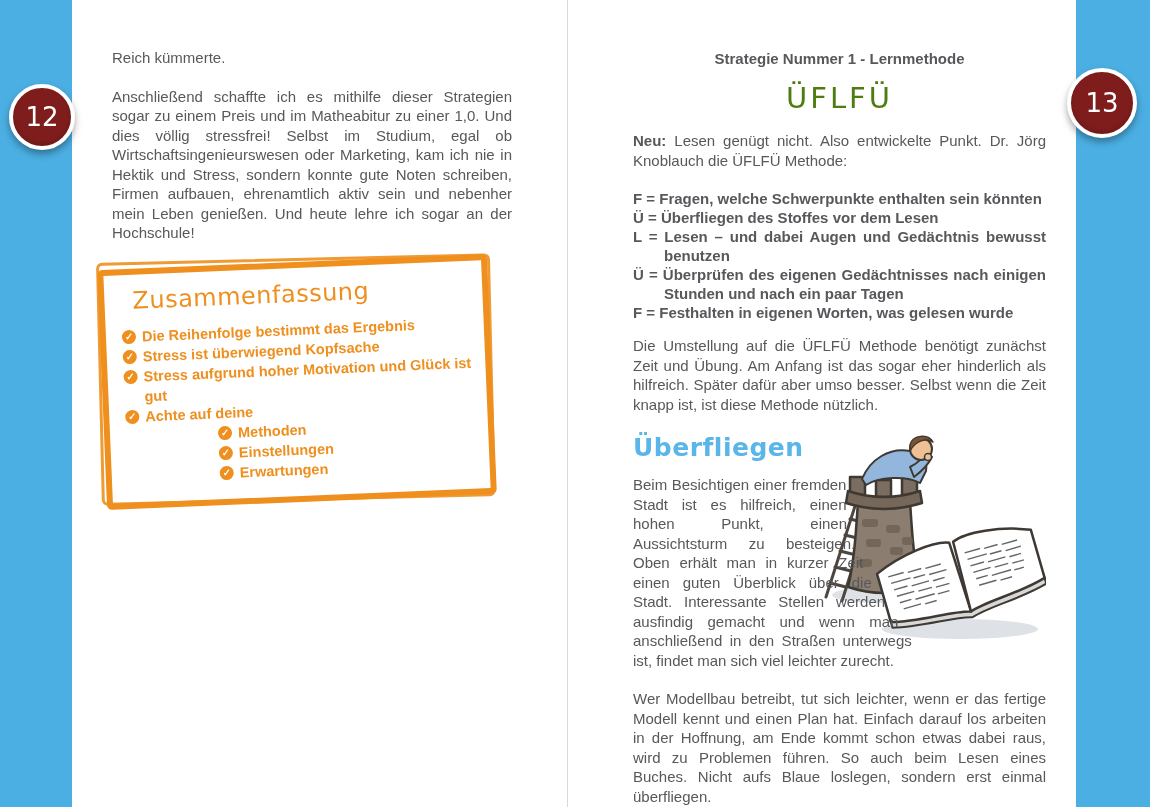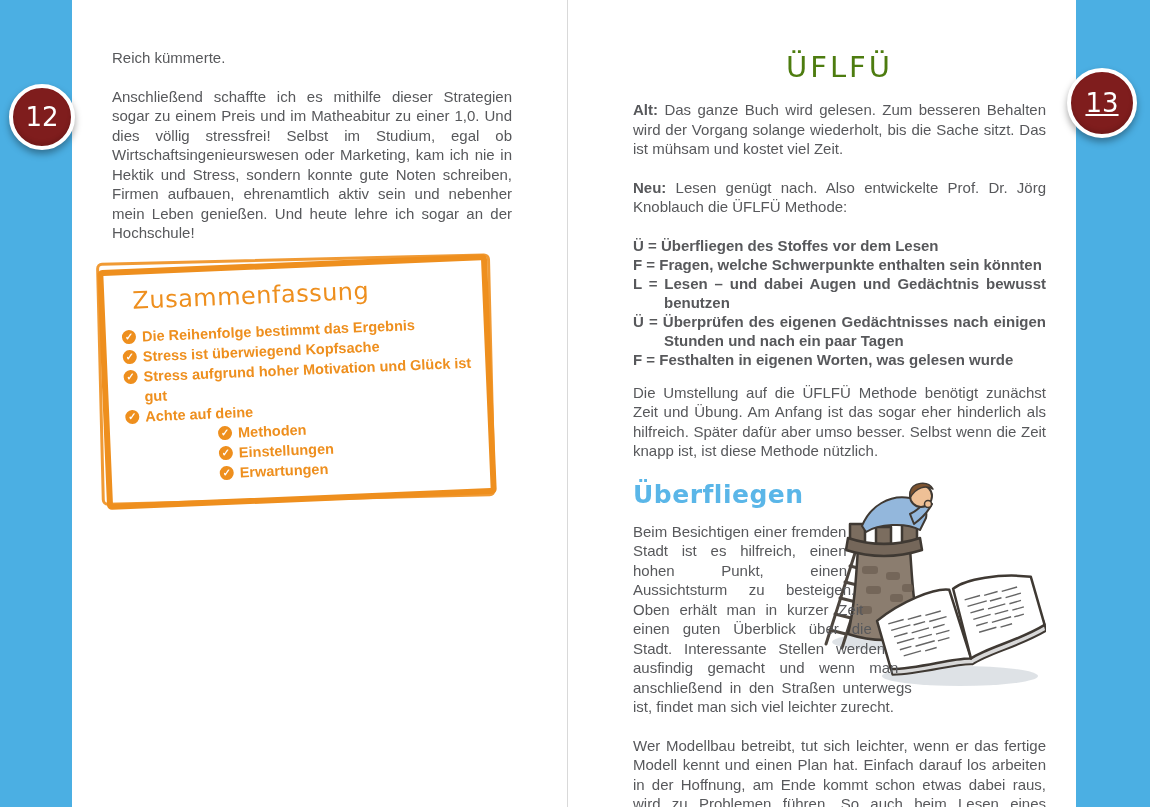--- a/index.html
+++ b/index.html
@@ -12,21 +12,21 @@
   .bar-right{right:0;width:74px;}
   .gutter{position:absolute;left:567px;top:0;width:1px;height:807px;background:#d9d9d9;}
 
   .page-circle{
     position:absolute;border-radius:50%;background:#7f1d1d;border:4px solid #fff;
     box-shadow:0 4px 7px rgba(0,0,0,.35), inset 0 -3px 4px rgba(0,0,0,.12);
     color:#fff;display:flex;align-items:center;justify-content:center;
     font-family:"DejaVu Sans", sans-serif;font-size:26px;
   }
   .circle-12{left:9px;top:84px;width:58px;height:58px;}
-  .circle-13{right:13px;top:68px;width:62px;height:62px;text-decoration:underline;}
+  .circle-13{right:13px;top:68px;width:62px;height:62px;}
 
   .left-page{position:absolute;left:112px;top:48px;width:400px;}
   .right-page{position:absolute;left:633px;top:50px;width:413px;}
 
   p.body{font-size:15px;line-height:19.5px;text-align:justify;margin:0 0 19px 0;hyphens:auto;}
   p.body b{font-weight:bold;}
 
   
   .summary-box{
     position:relative;margin:12px 0 0 -10px;width:352px;
@@ -117,29 +117,29 @@
       <span>Einstellungen</span>
     </div>
     <div class="check-row sub">
       <span class="check-icon">✓</span>
       <span>Erwartungen</span>
     </div>
   </div>
 </div>
 
 <div class="right-page">
+  <div class="rp-header">Strategie Nummer 1 - Lernmethode</div>
   <h1 class="rp-title">ÜFLFÜ</h1>
 
-  <p class="body"><b>Alt:</b><span> Das ganze Buch wird gelesen. Zum besseren Behalten wird der Vorgang solange wiederholt, bis die Sache sitzt. Das ist mühsam und kostet viel Zeit.</span></p>
 
-  <p class="body neu-tight"><b>Neu:</b><span> Lesen genügt nach. Also entwickelte Prof. Dr. Jörg Knoblauch die ÜFLFÜ Methode:</span></p>
+  <p class="body neu-tight"><b>Neu:</b><span> Lesen genügt nicht. Also entwickelte Punkt. Dr. Jörg Knoblauch die ÜFLFÜ Methode:</span></p>
 
   <div class="method">
+    <div class="method-item">F = Fragen, welche Schwerpunkte enthalten sein könnten</div>
     <div class="method-item">Ü = Überfliegen des Stoffes vor dem Lesen</div>
-    <div class="method-item">F = Fragen, welche Schwerpunkte enthalten sein könnten</div>
     <div class="method-item">L = Lesen – und dabei Augen und Gedächtnis bewusst benutzen</div>
     <div class="method-item">Ü = Überprüfen des eigenen Gedächtnisses nach einigen Stunden und nach ein paar Tagen</div>
     <div class="method-item">F = Festhalten in eigenen Worten, was gelesen wurde</div>
   </div>
 
   <p class="body para-tight">Die Umstellung auf die ÜFLFÜ Methode benötigt zunächst Zeit und Übung. Am Anfang ist das sogar eher hinderlich als hilfreich. Später dafür aber umso besser. Selbst wenn die Zeit knapp ist, ist diese Methode nützlich.</p>
 
   <div>
     <div class="illu">
       <svg viewBox="0 0 228 220" xmlns="http://www.w3.org/2000/svg">

